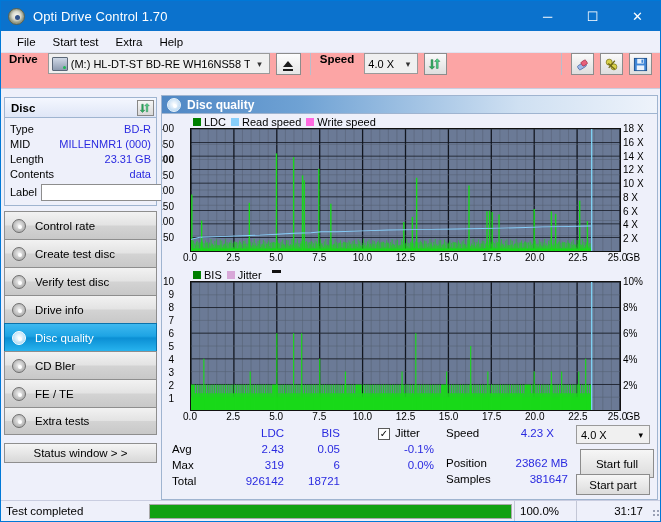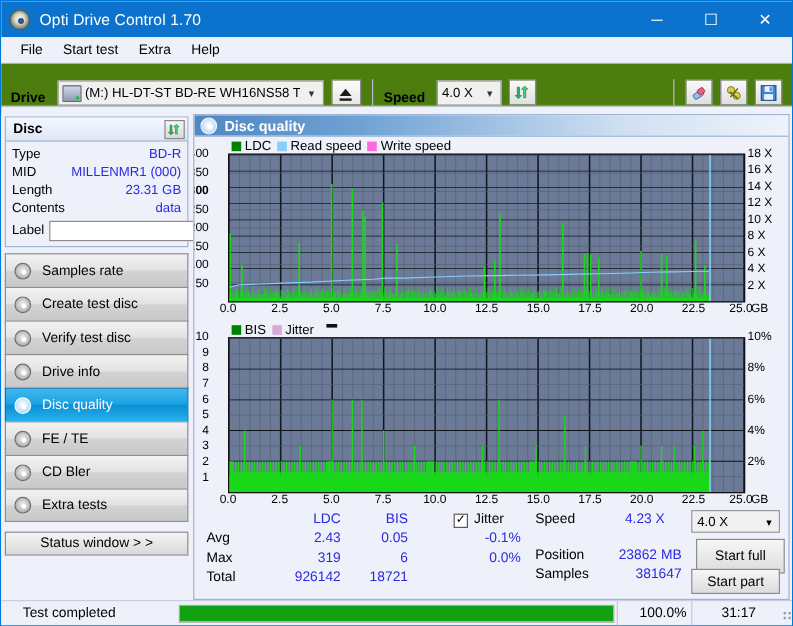--- a/index.html
+++ b/index.html
@@ -56,22 +56,22 @@
     border-bottom: 1px solid #dfe2ef;
   }
   .menu-item {
     padding: 2px 9px 2px 8px;
     font-size: 11.5px; color: #000;
   }
 
   
   .toolbar {
     height: 36px;
-    background: #4d7c0f;
-    display: flex; align-items: flex-end;
+    background: #fca5a5;
+    display: flex; align-items: flex-start;
     padding: 0 8px;
     gap: 6px;
     border-bottom: 1px solid #c9cde0;
   }
   .tb-label { font-weight: bold; font-size: 11.5px; margin-right: 4px; }
   .combo {
     height: 21px;
     background: #f0f0f0;
     border: 1px solid #9a9a9a;
     display: flex; align-items: center;
@@ -317,21 +317,21 @@
 
   
   .statusbar {
     position: absolute; left: 0; bottom: 0;
     width: 661px; height: 21px;
     background: #eef0fa;
     border-top: 1px solid #c9cde0;
     display: flex; align-items: center;
     font-size: 11.5px;
   }
-  .sb-cell { height: 21px; display:flex; align-items:center; padding: 0 18px; text-align: center; }
+  .sb-cell { height: 21px; display:flex; align-items:center; padding: 0 5px; text-align: center; }
   .sb-text { width: 146px; }
   .sb-prog {
     flex: 1; height: 15px; margin: 0 2px;
     background: #fff; border: 1px solid #a9a9a9;
     position: relative; overflow:hidden;
   }
   .sb-bar { height: 100%; background: #12a112; }
   .sb-pct { width: 62px; justify-content:flex-start; border-left:1px solid #c3c7d6; }
   .sb-time { width: 72px; justify-content:flex-end; border-left:1px solid #c3c7d6; }
   .grip { width: 12px; height: 12px; margin-right: 2px; position: relative; }
@@ -448,45 +448,45 @@
             <div class="disc-btn">
               <div class="cd-glyph"></div>
             </div>
           </div>
         </div>
       </div>
 
       <div class="nav">
         <div class="nav-btn">
           <span class="nav-ico"></span>
-          <span>Samples rate</span>
+          <span>Control rate</span>
         </div>
         <div class="nav-btn">
           <span class="nav-ico"></span>
           <span>Create test disc</span>
         </div>
         <div class="nav-btn">
           <span class="nav-ico"></span>
           <span>Verify test disc</span>
         </div>
         <div class="nav-btn">
           <span class="nav-ico"></span>
           <span>Drive info</span>
         </div>
         <div class="nav-btn active">
           <span class="nav-ico"></span>
           <span>Disc quality</span>
         </div>
         <div class="nav-btn">
           <span class="nav-ico"></span>
-          <span>FE / TE</span>
+          <span>CD Bler</span>
         </div>
         <div class="nav-btn">
           <span class="nav-ico"></span>
-          <span>CD Bler</span>
+          <span>FE / TE</span>
         </div>
         <div class="nav-btn">
           <span class="nav-ico"></span>
           <span>Extra tests</span>
         </div>
       </div>
 
       <div class="status-btn">Status window &gt; &gt;</div>
     </div>
 

